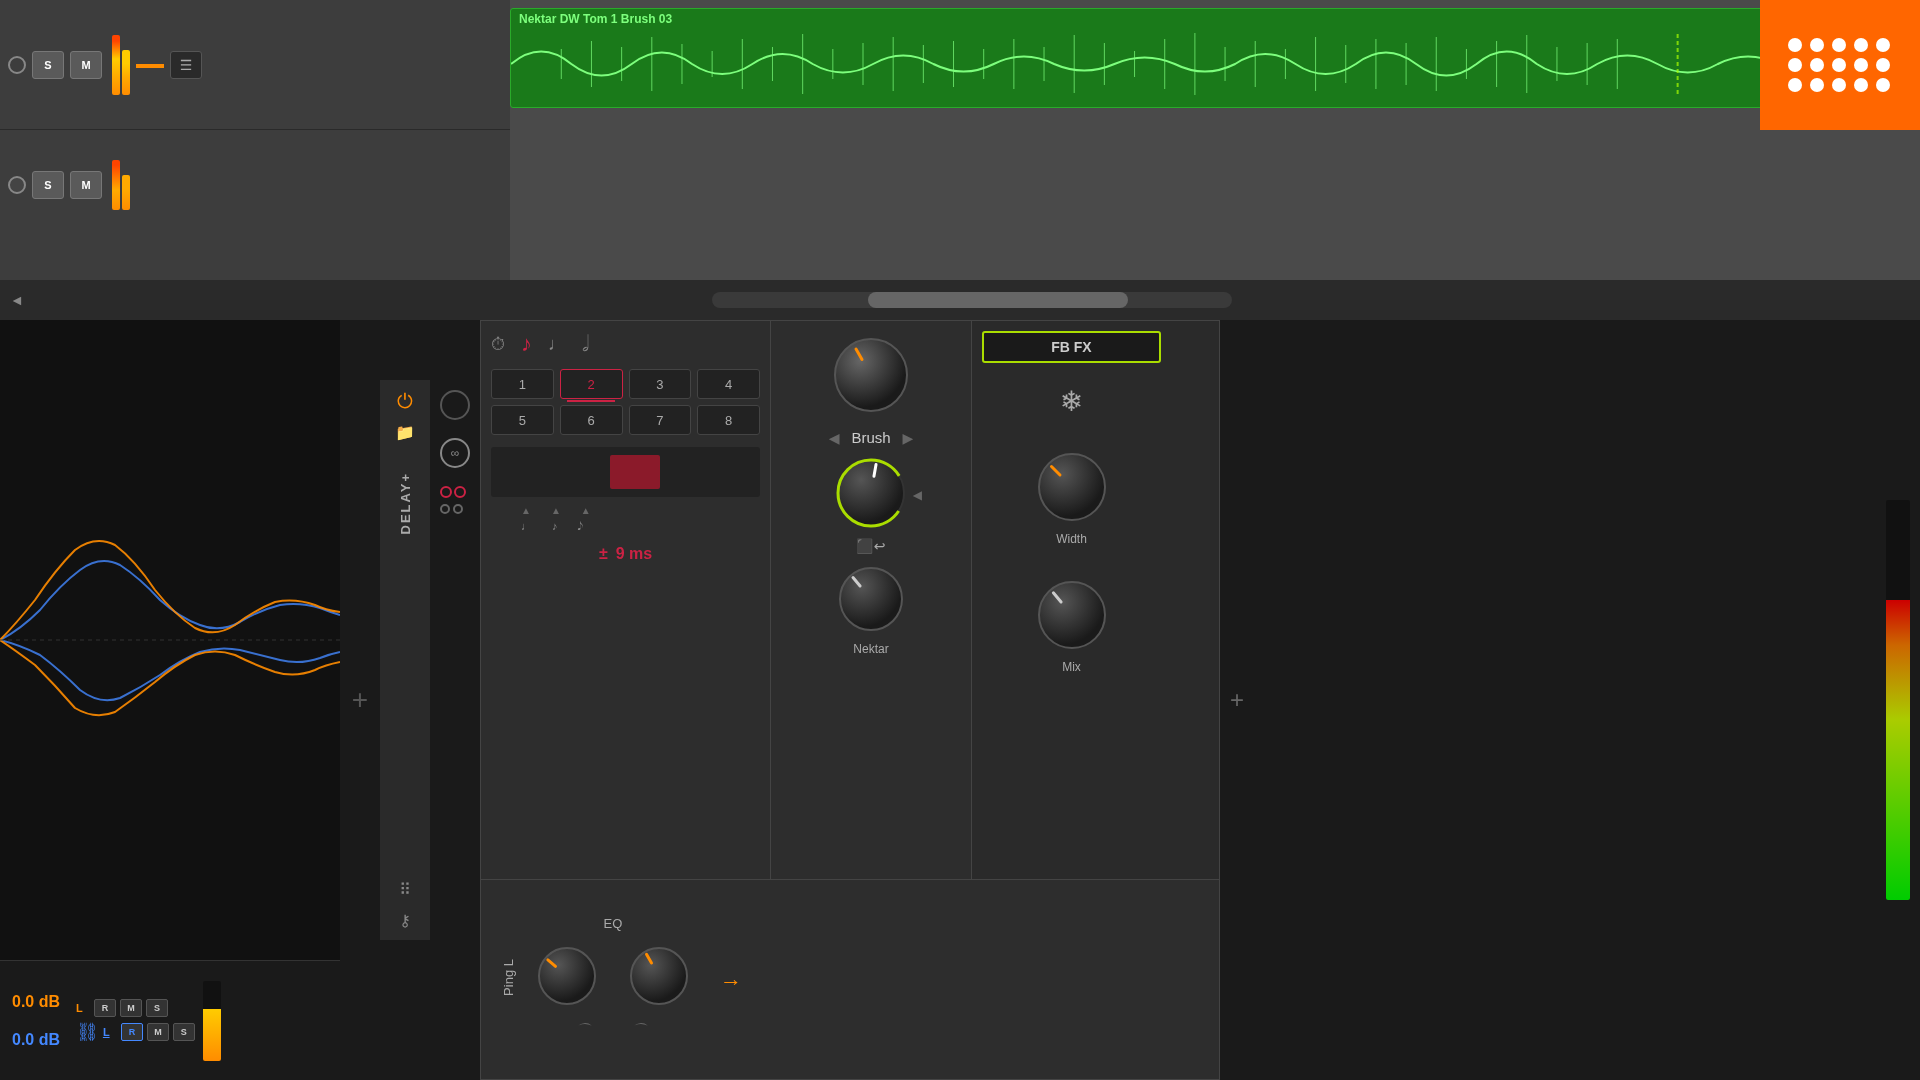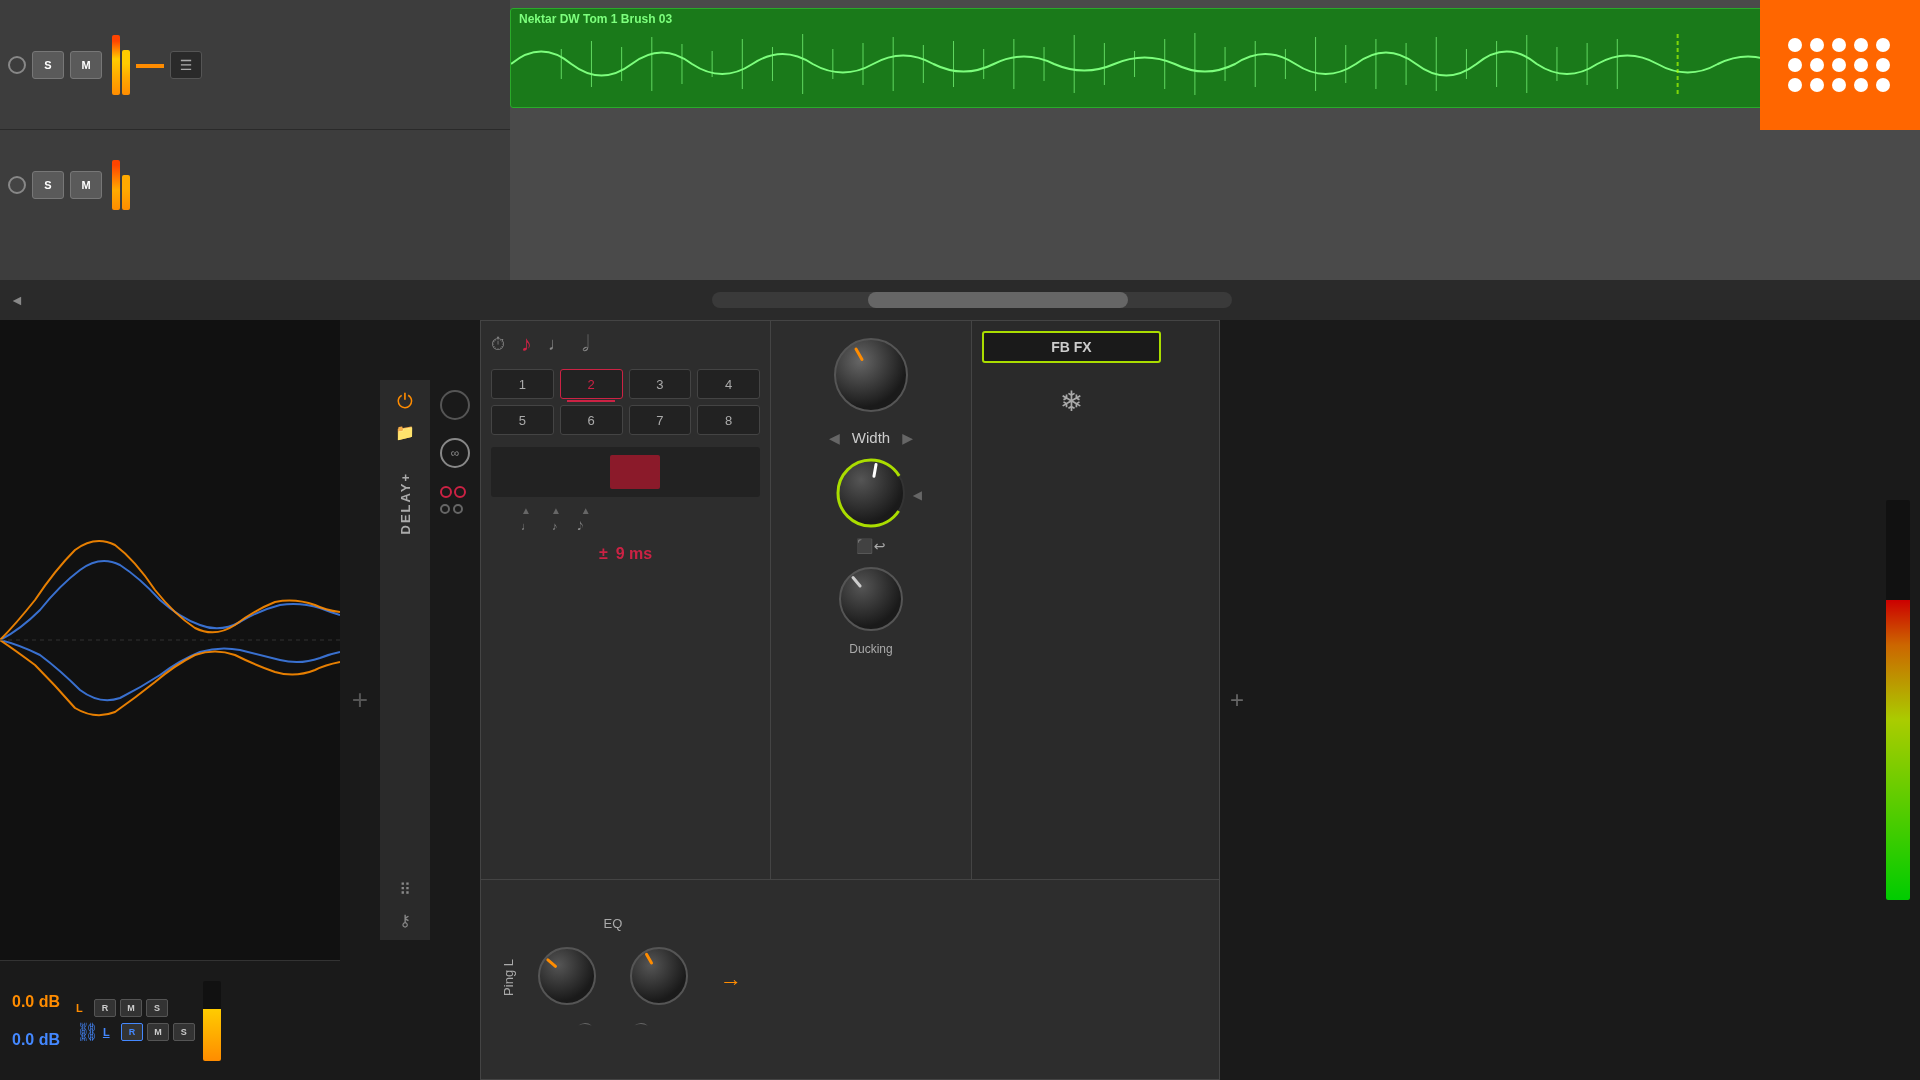--- a/index.html
+++ b/index.html
@@ -896,21 +896,21 @@
                   </radialGradient>
                 </defs>
 
                 <line x1="40" y1="10" x2="40" y2="22" stroke="#ff8c00" stroke-width="3" stroke-linecap="round" transform="rotate(-30 40 40)"></line>
               </svg>
             </div>
           </div>
 
           <div class="soft-row">
             <span class="soft-arrow">◀</span>
-            <span class="soft-label">Width</span>
+            <span class="soft-label">Brush</span>
             <span class="soft-arrow">▶</span>
           </div>
 
           <div style="position:relative;display:flex;flex-direction:column;align-items:center;gap:4px;">
             <div class="knob-svg-wrap" style="position:relative;">
               <svg width="74" height="74" viewBox="0 0 74 74">
                 <circle cx="37" cy="37" r="33" fill="url(#knobGrad2)" stroke="#333" stroke-width="2"></circle>
                 <defs>
                   <radialGradient id="knobGrad2" cx="35%" cy="30%" r="65%">
                     <stop offset="0%" stop-color="#555"></stop>
@@ -935,32 +935,62 @@
                 <circle cx="35" cy="35" r="31" fill="url(#knobGrad3)" stroke="#555" stroke-width="2"></circle>
                 <defs>
                   <radialGradient id="knobGrad3" cx="35%" cy="30%" r="65%">
                     <stop offset="0%" stop-color="#555"></stop>
                     <stop offset="100%" stop-color="#1a1a1a"></stop>
                   </radialGradient>
                 </defs>
                 <line x1="35" y1="7" x2="35" y2="18" stroke="#ccc" stroke-width="3" stroke-linecap="round" transform="rotate(-40 35 35)"></line>
               </svg>
             </div>
-            <div class="knob-label">Ducking</div>
+            <div class="knob-label">Nektar</div>
           </div>
         </div>
 
         <div class="fb-fx-panel">
           <div class="fb-fx-header">FB FX</div>
 
           <div style="display:flex;justify-content:center;margin-top:10px;">
             <div class="freeze-icon">❄</div>
           </div>
 
-
+          <div class="knob-container" style="margin-top:20px;">
+            <div class="knob-svg-wrap">
+              <svg width="74" height="74" viewBox="0 0 74 74">
+                <circle cx="37" cy="37" r="33" fill="url(#knobGrad4)" stroke="#555" stroke-width="2"></circle>
+                <defs>
+                  <radialGradient id="knobGrad4" cx="35%" cy="30%" r="65%">
+                    <stop offset="0%" stop-color="#555"></stop>
+                    <stop offset="100%" stop-color="#1a1a1a"></stop>
+                  </radialGradient>
+                </defs>
+                <line x1="37" y1="8" x2="37" y2="20" stroke="#ff8c00" stroke-width="3" stroke-linecap="round" transform="rotate(-45 37 37)"></line>
+              </svg>
+            </div>
+            <div class="knob-label">Width</div>
+          </div>
+
+          <div class="knob-container" style="margin-top:20px;">
+            <div class="knob-svg-wrap">
+              <svg width="74" height="74" viewBox="0 0 74 74">
+                <circle cx="37" cy="37" r="33" fill="url(#knobGrad5)" stroke="#555" stroke-width="2"></circle>
+                <defs>
+                  <radialGradient id="knobGrad5" cx="35%" cy="30%" r="65%">
+                    <stop offset="0%" stop-color="#555"></stop>
+                    <stop offset="100%" stop-color="#1a1a1a"></stop>
+                  </radialGradient>
+                </defs>
+                <line x1="37" y1="8" x2="37" y2="20" stroke="#ccc" stroke-width="3" stroke-linecap="round" transform="rotate(-40 37 37)"></line>
+              </svg>
+            </div>
+            <div class="knob-label">Mix</div>
+          </div>
         </div>
       </div>
 
       <div class="eq-section">
 
         <div>
           <span class="ping-label">Ping L</span>
         </div>
 
         <div class="eq-knobs">

